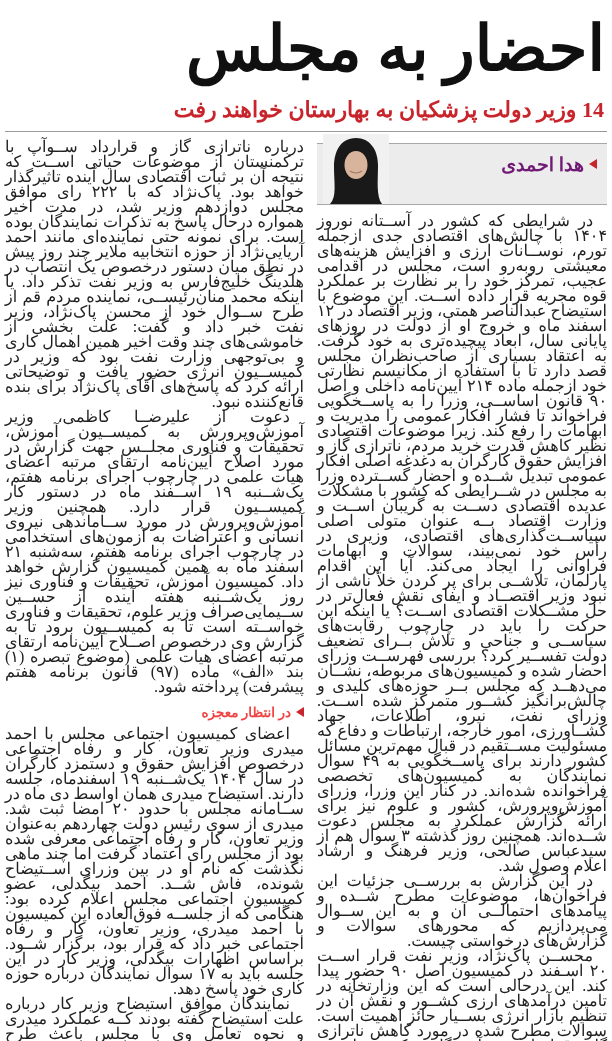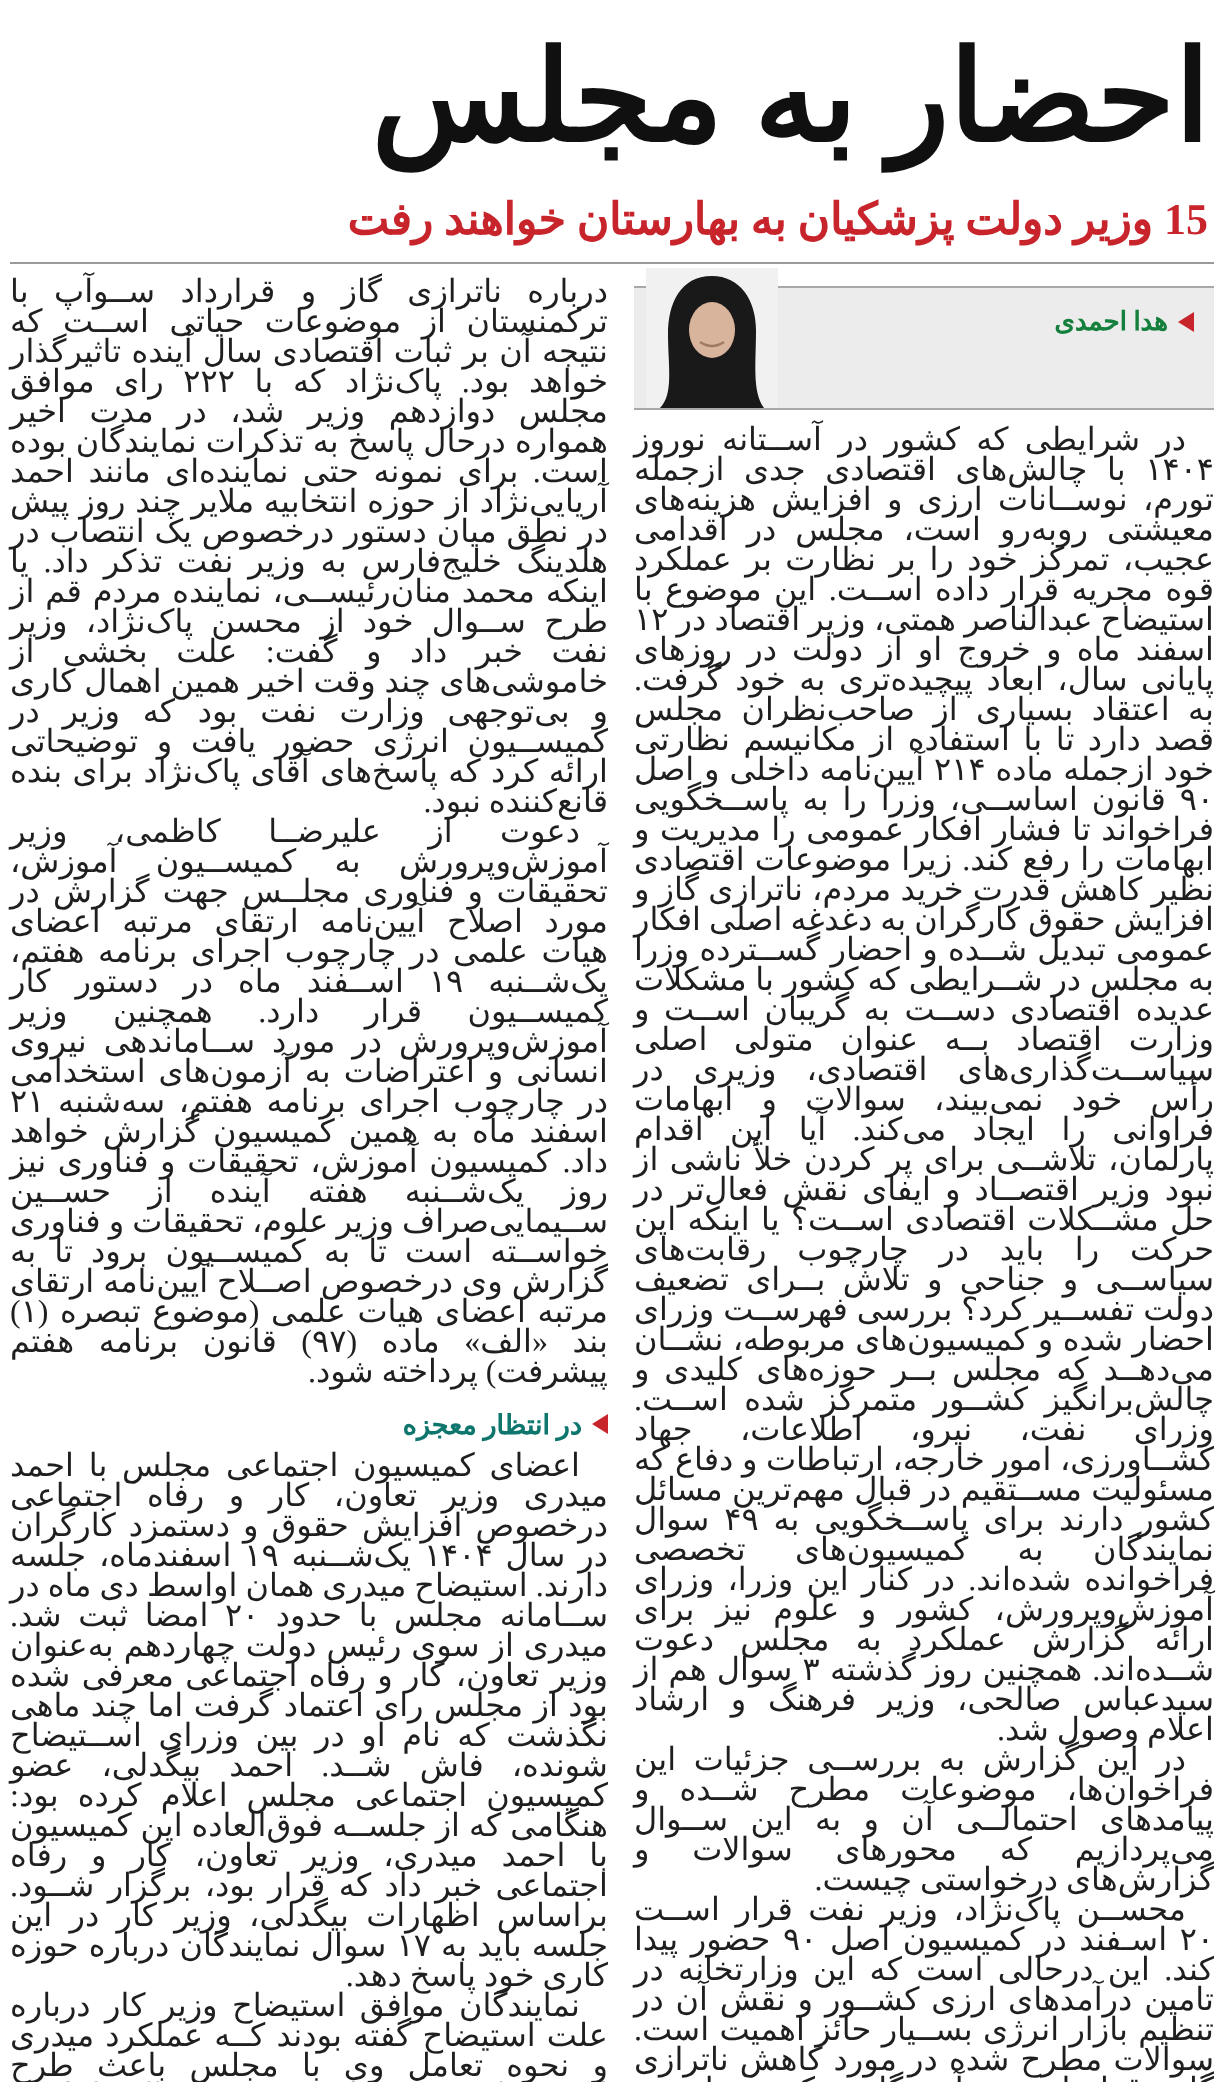--- a/index.html
+++ b/index.html
@@ -42,21 +42,21 @@
     border-top:1px solid #a8a8a8;
     border-bottom:1px solid #a8a8a8;
     height:62px;
     margin:4px 0 8px 0;
     display:flex;
     flex-direction:row;
     position:relative;
   }
   .author-meta { flex:1; padding:9px 10px 0 0; }
   .author-name-row { display:flex; align-items:center; gap:5px; }
-  .author-name { font-size:13px; font-weight:bold; color:#15803d; }
+  .author-name { font-size:19px; font-weight:bold; color:#701a75; }
   .author-role { font-size:9.5px; color:#8e8e8e; padding:3px 18px 0 0; }
   .author-photo {
     width:66px; height:70px;
     position:absolute; left:6px; bottom:0;
   }
   .author-photo svg { display:block; width:66px; height:70px; }
 
   .tri {
     display:inline-block; width:0; height:0;
     border-top:5px solid transparent;
@@ -72,30 +72,30 @@
   }
   p.no-indent { text-indent:0; }
 
   .section-head {
     display:flex; align-items:center; gap:5px;
     margin:10px 0 5px 0;
   }
   .section-title {
     font-size:13.5px;
     font-weight:bold;
-    color:#0f766e;
+    color:#ef4444;
   }
 </style>
 </head>
 <body>
 
 <div class="page">
 
   <div class="headline">احضار به مجلس</div>
-  <div class="subtitle">15 وزیر دولت پزشکیان به بهارستان خواهند رفت</div>
+  <div class="subtitle">14 وزیر دولت پزشکیان به بهارستان خواهند رفت</div>
   <hr class="top-rule">
 
   <div class="columns">
 
     <div class="col col-right">
 
       <div class="author-box">
         <div class="author-meta">
           <div class="author-name-row">
             <span class="tri"></span>

